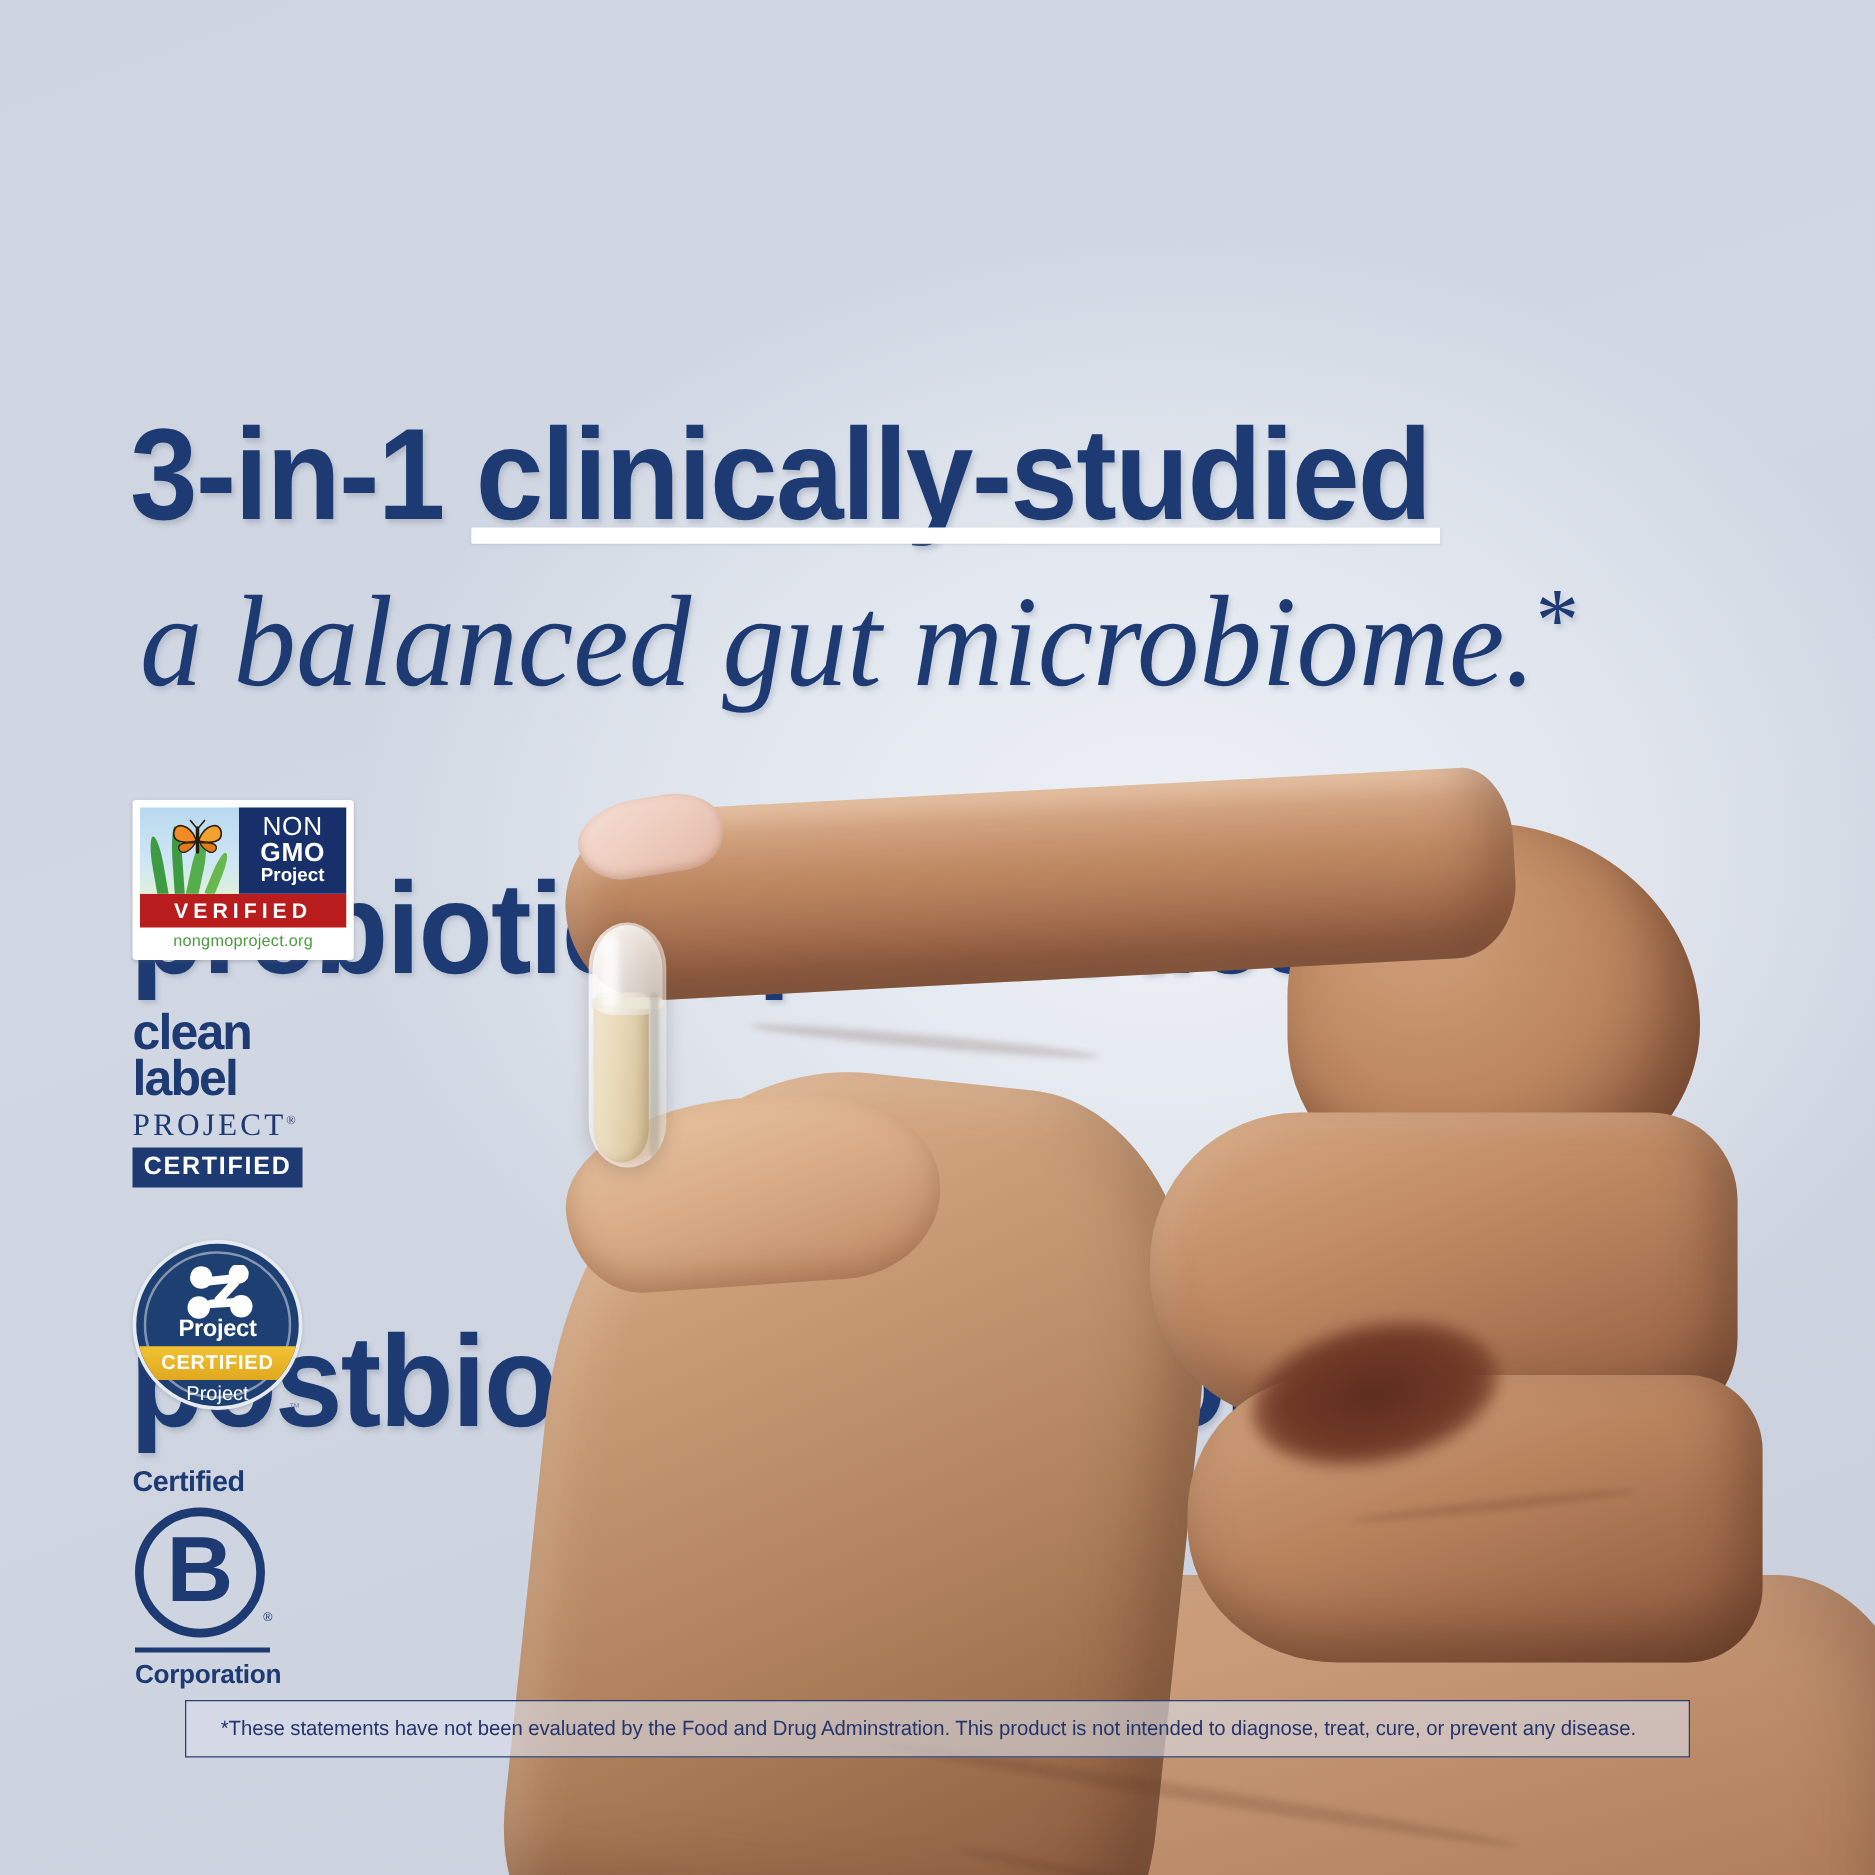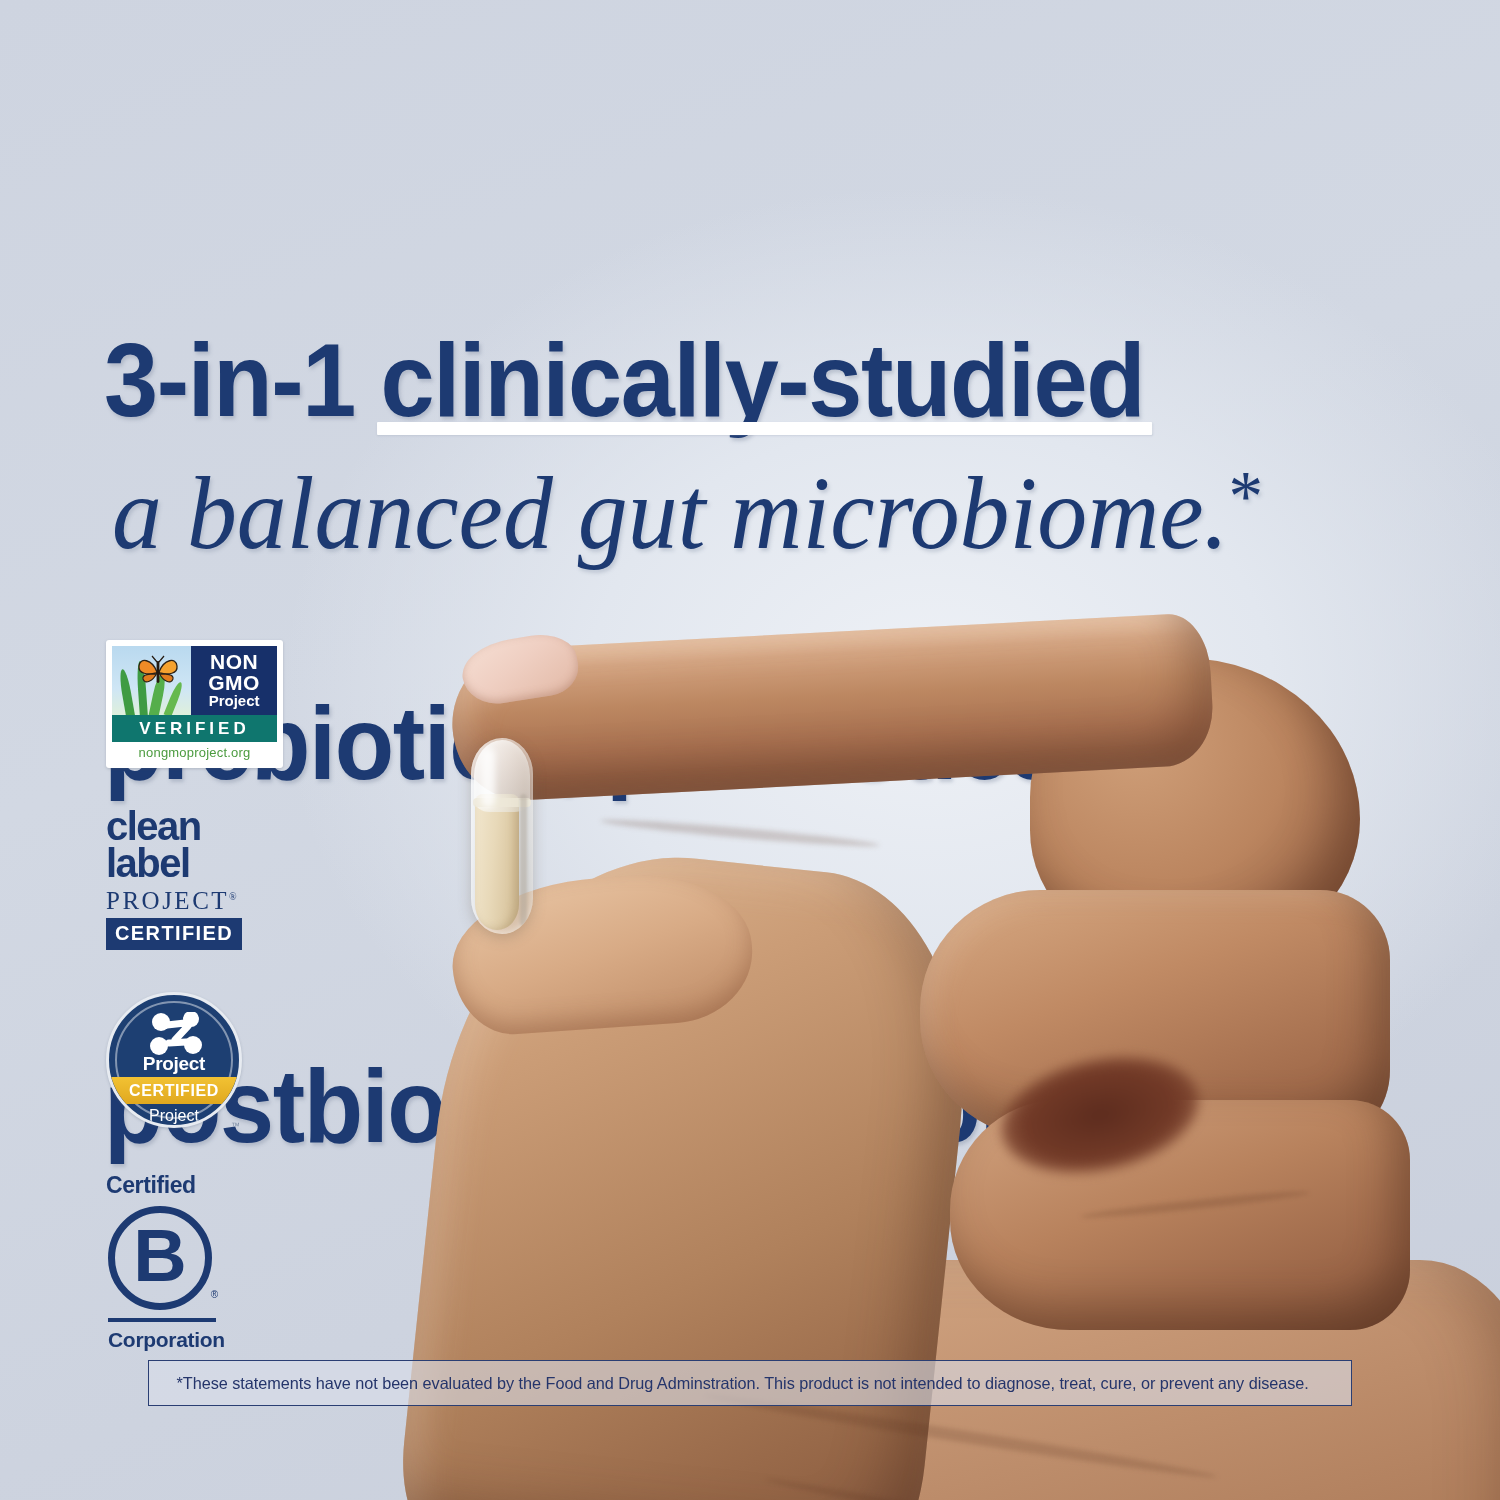--- a/index.html
+++ b/index.html
@@ -186,25 +186,25 @@
   .b1{left:10px;bottom:-2px;width:9px;height:48px;transform:rotate(-16deg) skewX(-6deg);}
   .b2{left:26px;bottom:-2px;width:8px;height:56px;transform:rotate(-4deg);}
   .b3{left:41px;bottom:-2px;width:10px;height:44px;transform:rotate(12deg);background:#55ae4b;}
   .b4{left:58px;bottom:-2px;width:8px;height:36px;transform:rotate(22deg);background:#66b94f;}
   .ng-butterfly{position:absolute;left:24px;top:9px;width:44px;height:34px;}
   .ng-box{
     width:92px;height:69px;background:#17306a;color:#fff;
     display:flex;flex-direction:column;align-items:center;justify-content:center;
     line-height:.98;
   }
-  .ng-non{font-size:21px;font-weight:700;letter-spacing:.5px;}
+  .ng-non{font-size:21px;font-weight:400;letter-spacing:.5px;}
   .ng-gmo{font-size:21px;font-weight:700;letter-spacing:.5px;}
   .ng-proj{font-size:15px;font-weight:700;margin-top:1px;}
   .ng-verified{
-    height:27px;background:#0f766e;color:#fff;
+    height:27px;background:#b91c1c;color:#fff;
     display:flex;align-items:center;justify-content:center;
     font-size:17px;font-weight:700;letter-spacing:4px;
   }
   .ng-url{
     height:20px;display:flex;align-items:center;justify-content:center;
     color:#4b9b3f;font-size:13px;font-weight:400;letter-spacing:.2px;
   }
 
   
   .cleanlabel{margin-top:40px;width:150px;color:#1d3a72;}

